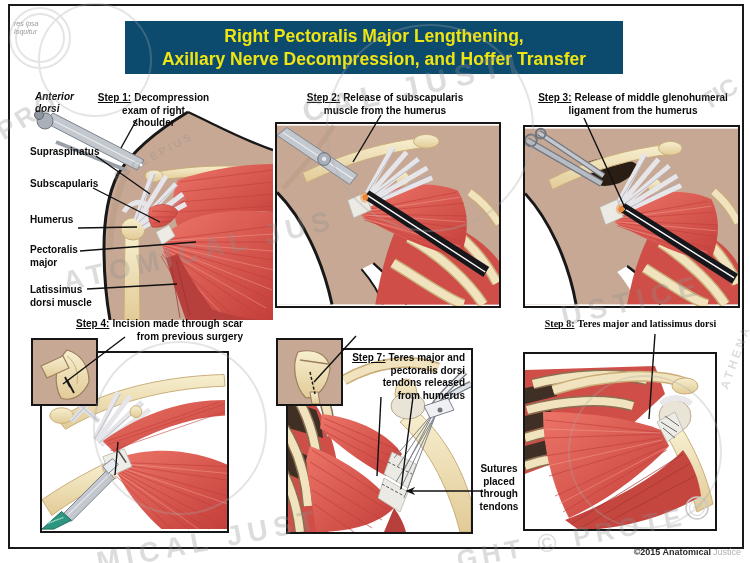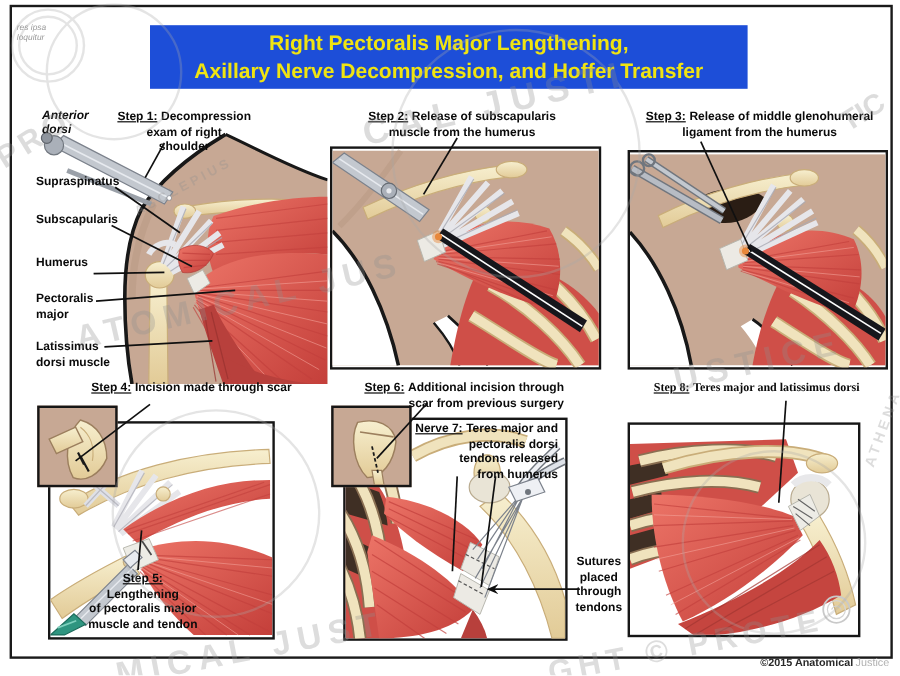--- a/index.html
+++ b/index.html
@@ -1,19 +1,19 @@
 <!DOCTYPE html>
 <html><head>
 <meta charset="utf-8">
 <style>
   html,body{margin:0;padding:0;background:#ffffff;}
   #page{position:relative;width:750px;height:563px;background:#fff;overflow:hidden;
         font-family:"Liberation Sans","DejaVu Sans",sans-serif;}
   #frame{position:absolute;left:8px;top:4px;width:732px;height:541px;border:2px solid #1a1a1a;z-index:2;}
-  #banner{position:absolute;left:125px;top:21px;width:498px;height:53px;background:#1d4ed8;z-index:10;
+  #banner{position:absolute;left:125px;top:21px;width:498px;height:53px;background:#0c4a6e;z-index:10;
           display:flex;flex-direction:column;justify-content:center;align-items:center;}
   #banner div{color:#f0e411;font-weight:bold;font-size:17.5px;line-height:23px;white-space:nowrap;}
   .cap{position:absolute;z-index:20;font-size:10px;line-height:12.5px;font-weight:bold;color:#0a0a0a;text-align:center;}
   .cap.ta-r{text-align:right;}
   .u{text-decoration:underline;}
   .g{margin-left:3px;}
   .lbl{position:absolute;z-index:20;font-size:10px;line-height:12.5px;font-weight:bold;color:#0a0a0a;white-space:nowrap;}
   .view{position:absolute;z-index:20;font-size:10px;line-height:12px;font-weight:bold;font-style:italic;color:#0a0a0a;}
   .panel{position:absolute;background:#fff;border:2px solid #161616;z-index:5;box-sizing:border-box;}
   .panel svg{display:block;width:100%;height:100%;}
@@ -70,33 +70,26 @@
   <div class="cap" style="left:300px;top:92px;width:170px;">
     <div><span class="u">Step 2:</span><span class="g">Release of subscapularis</span></div>
     <div>muscle from the humerus</div>
   </div>
   <div class="cap" style="left:528px;top:92px;width:210px;">
     <div><span class="u">Step 3:</span><span class="g">Release of middle glenohumeral</span></div>
     <div>ligament from the humerus</div>
   </div>
   <div class="cap ta-r" style="left:60px;top:318px;width:183px;">
     <div><span class="u">Step 4:</span><span class="g">Incision made through scar</span></div>
-  </div>
-  <div class="cap" style="left:68px;top:477px;width:102px;">
-    <div><span class="u">Step 5:</span></div>
-    <div>Lengthening</div>
-    <div>of pectoralis major</div>
-    <div>muscle and tendon</div>
+    <div>from previous surgery</div>
   </div>
   <div class="cap ta-r" style="left:290px;top:318px;width:180px;">
-    <div><span class="u">Step 6:</span><span class="g">Additional incision through</span></div>
-    <div>scar from previous surgery</div>
   </div>
   <div class="cap ta-r" style="left:345px;top:352px;width:120px;">
-    <div><span class="u">Nerve 7:</span><span class="g">Teres major and</span></div>
+    <div><span class="u">Step 7:</span><span class="g">Teres major and</span></div>
     <div>pectoralis dorsi</div>
     <div>tendons released</div>
     <div>from humerus</div>
   </div>
   <div class="cap" style="left:528px;top:318px;width:205px;font-family:Liberation Serif, serif;">
     <div><span class="u">Step 8:</span><span class="g">Teres major and latissimus dorsi</span></div>
   </div>
   <div class="cap" style="left:476px;top:463px;width:46px;">
     <div>Sutures</div>
     <div>placed</div>

